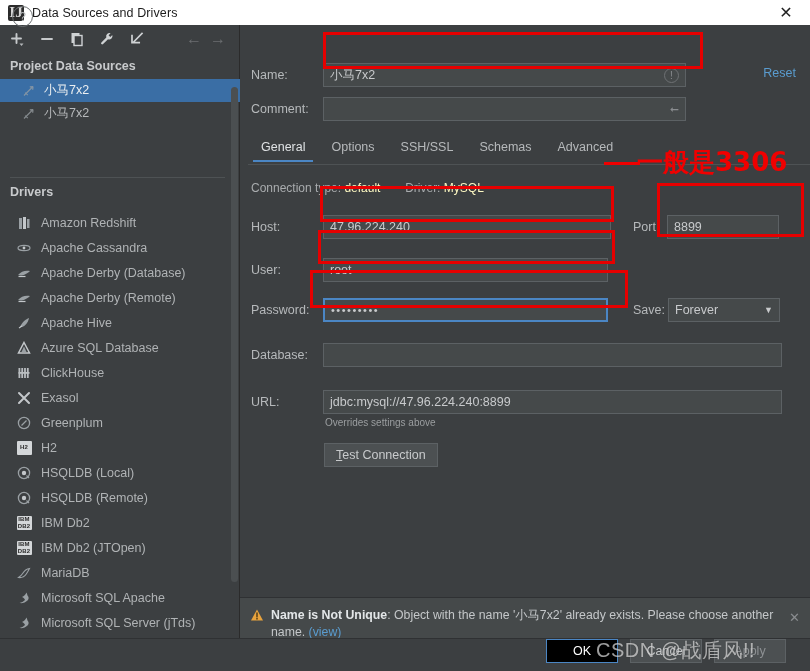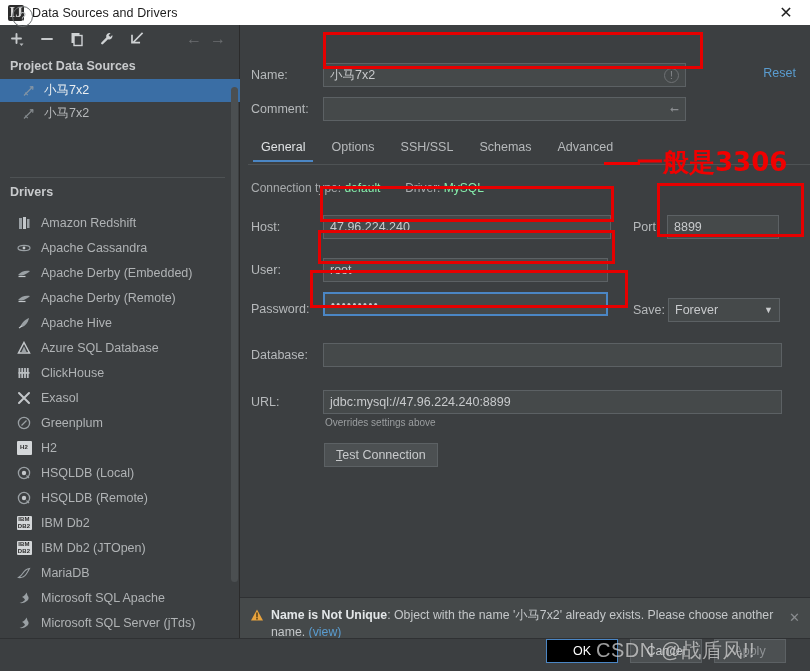--- a/index.html
+++ b/index.html
@@ -158,21 +158,21 @@
   .tab.active::after {
     content: ""; position: absolute; left: 5px; right: 5px; bottom: 0;
     height: 2px; background: #4b86c4;
   }
   .tabs-underline {
     position: absolute; left: 8px; top: 139px; width: 562px; height: 1px;
     background: #4e5254;
   }
 
   .conn-row { position: absolute; left: 11px; top: 156px; font-size: 12px; color: #a9acae; }
-  .conn-row .v { color: #86efac; }
+  .conn-row .v { color: #fef9c3; }
   .conn-row .gap { display: inline-block; width: 18px; }
 
   .hint {
     position: absolute; font-size: 10px; color: #9b9ea0;
   }
 
   .btn {
     background: #4c5052; border: 1px solid #5c6164;
     color: #c8cacc; font-size: 12.5px;
     padding: 4px 11px; cursor: pointer;
@@ -356,21 +356,21 @@
           </span>
           <span>Apache Cassandra</span>
         </div>
         <div class="drv-item">
           <span class="drv-glyph">
             <svg width="14" height="14" viewBox="0 0 14 14">
               <path d="M1 9c3-4 8-5 12-4-2 2-5 4-9 4.6z" fill="#9aa0a4"></path>
               <path d="M1.5 10.5h7" stroke="#c3c7ca" stroke-width="1.2"></path>
             </svg>
           </span>
-          <span>Apache Derby (Embedded)</span>
+          <span>Apache Derby (Database)</span>
         </div>
         <div class="drv-item">
           <span class="drv-glyph">
             <svg width="14" height="14" viewBox="0 0 14 14">
               <path d="M1 9c3-4 8-5 12-4-2 2-5 4-9 4.6z" fill="#9aa0a4"></path>
               <path d="M1.5 10.5h7" stroke="#c3c7ca" stroke-width="1.2"></path>
             </svg>
           </span>
           <span>Apache Derby (Remote)</span>
         </div>
@@ -552,21 +552,21 @@
       </div>
     </div>
 
     <div class="row" style="left:11px; top:233px;">
       <div class="lbl" style="width:72px">User:</div>
       <div class="fld" style="width:285px">
         <span>root</span>
       </div>
     </div>
 
-    <div class="row" style="left:11px; top:267px;align-items:flex-end;">
+    <div class="row" style="left:11px; top:273px;">
       <div class="lbl" style="width:72px">Password:</div>
       <div class="fld focused" style="width:285px">
         <span style="letter-spacing:1.5px; font-size:11px;">•••••••••</span>
       </div>
     </div>
     <div class="row" style="left:393px; top:273px;">
       <div class="lbl" style="width:35px">Save:</div>
       <div class="combo">
         <span>Forever</span>
         <span class="caret">▼</span>

